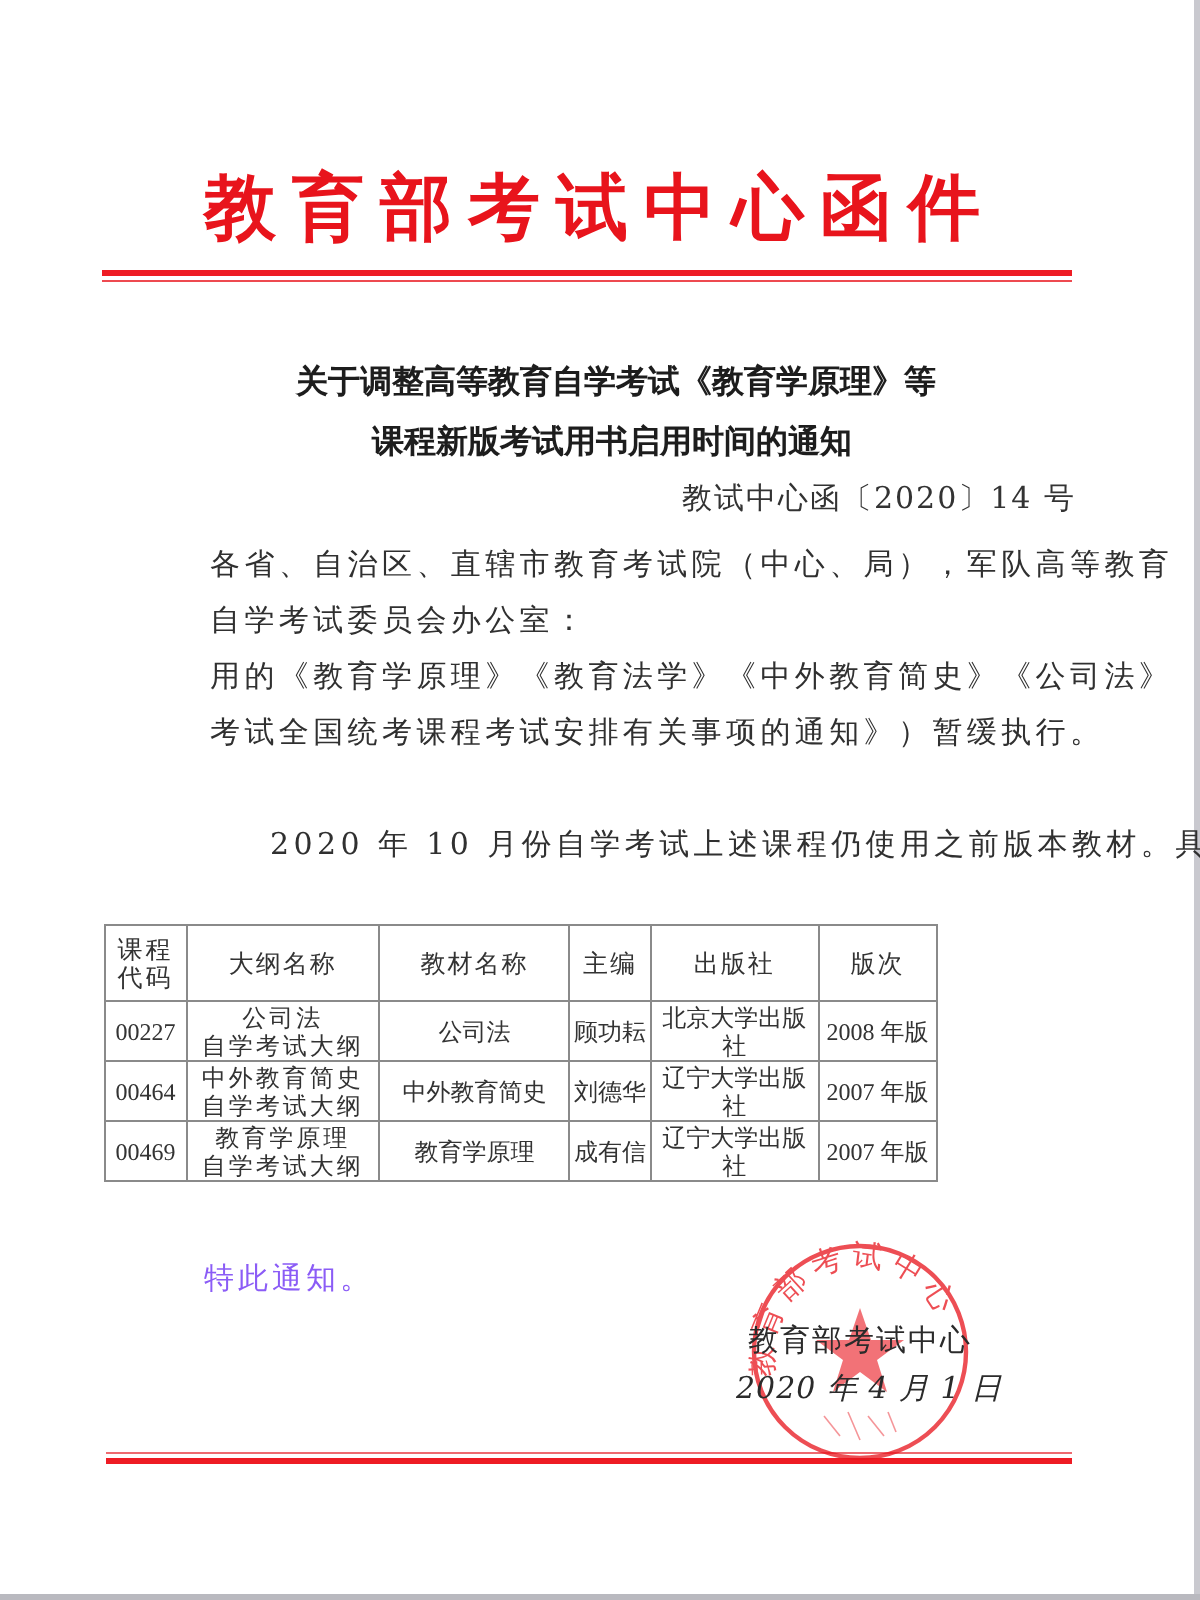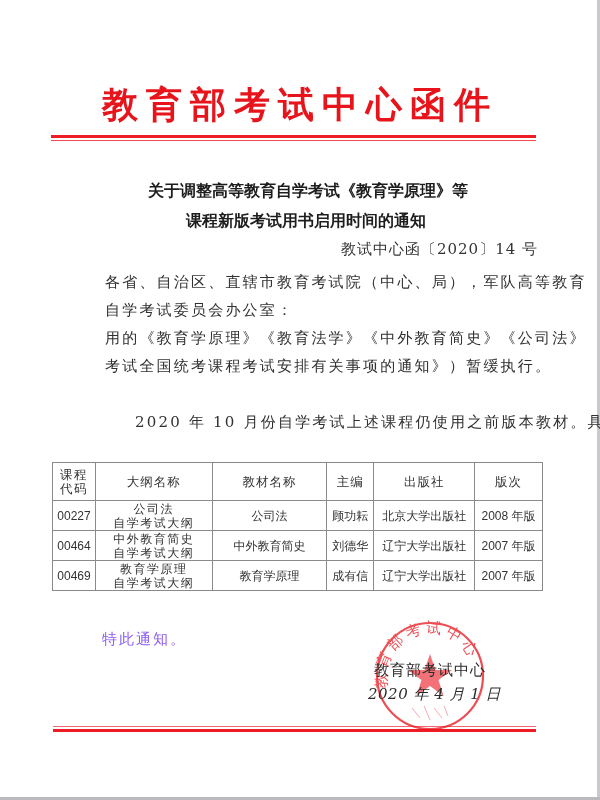--- a/index.html
+++ b/index.html
@@ -36,23 +36,23 @@
       position: absolute; left: 77px; width: 470px;
       font-size: 15px; line-height: 28px; color: #303030; letter-spacing: 2.2px; margin-left: 28px;
     }
     .para .ln { display: block; white-space: nowrap; }
     .addr { top: 268px; }
     .p1 { top: 324px; }
     .p2 { top: 408px; }
     .indent { padding-left: 30px; }
 
     table.books {
-      position: absolute; left: 52px; top: 462px; width: 491px;
+      position: absolute; left: 52px; top: 462px; width: 417px;
       border-collapse: collapse; font-size: 12px; color: #333;
-      font-family: Liberation Sans, sans-serif;
+      font-family: Liberation Serif, serif;
     }
     table.books th, table.books td {
       border: 1px solid #8a8a8a; text-align: center; vertical-align: middle;
       padding: 0; font-weight: normal; line-height: 14px;
     }
     table.books th { height: 37px; font-size: 12.5px; letter-spacing: 1px; }
     table.books td { height: 29px; }
     table.books .two { display: block; letter-spacing: 1.5px; }
 
     .closing { position: absolute; left: 102px; top: 630px; font-size: 15px; letter-spacing: 2px; color: #8b5cf6; }

